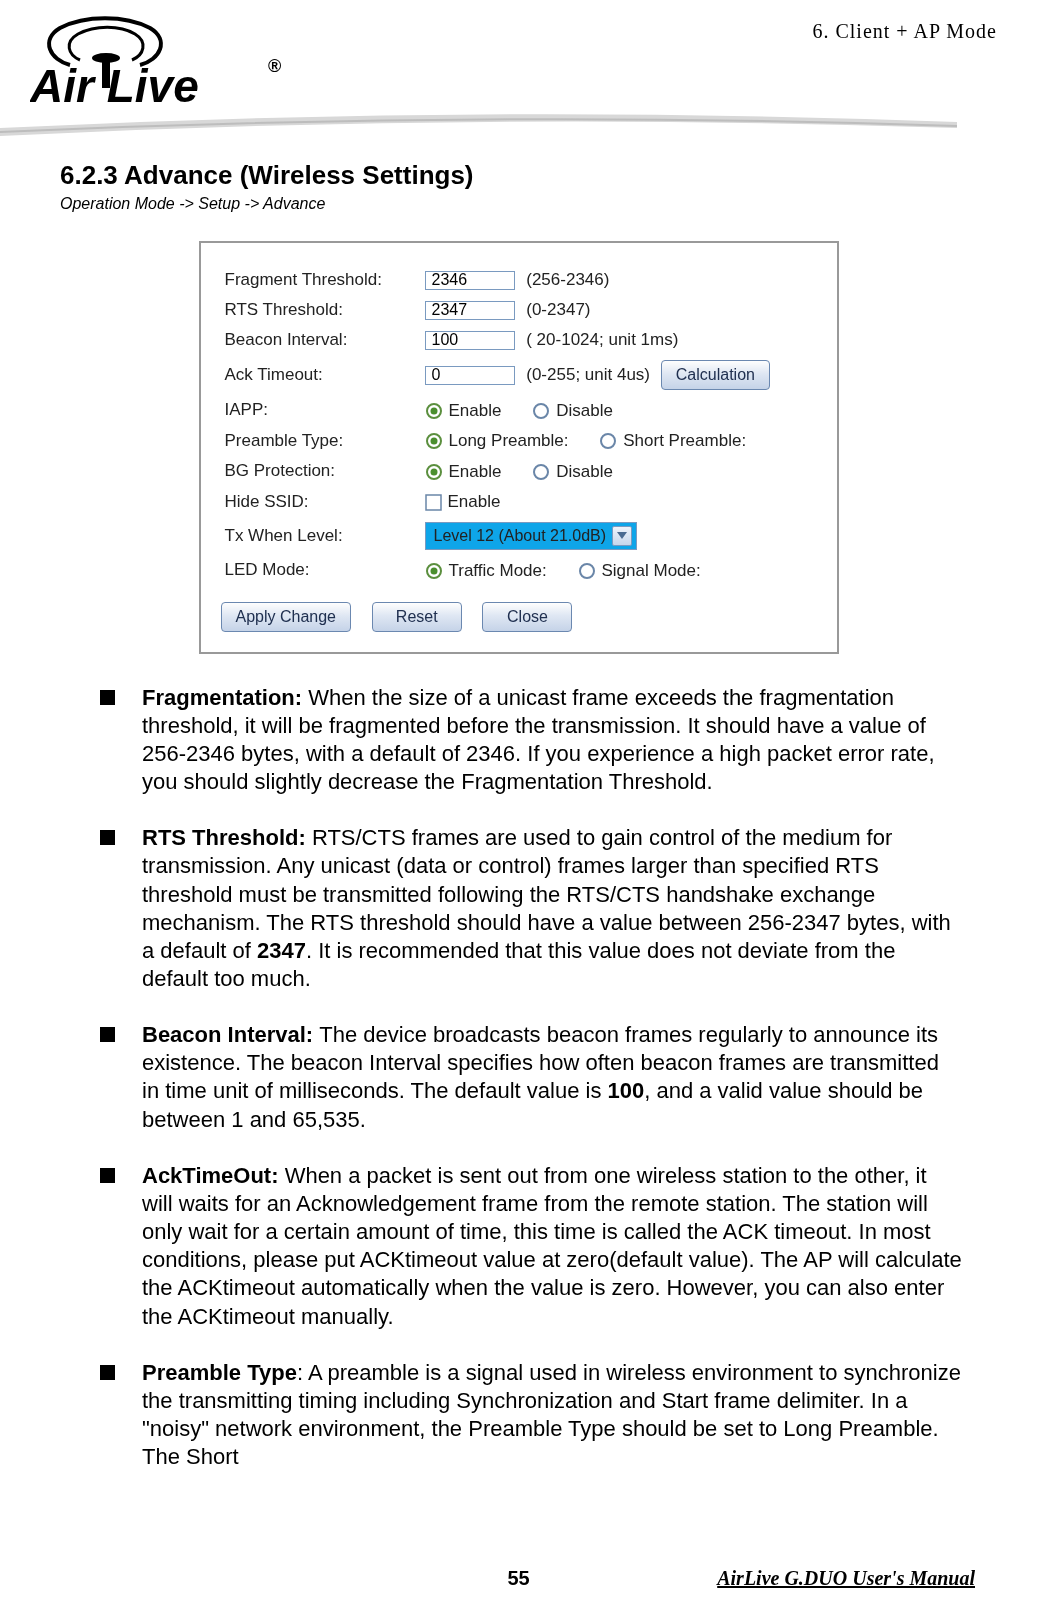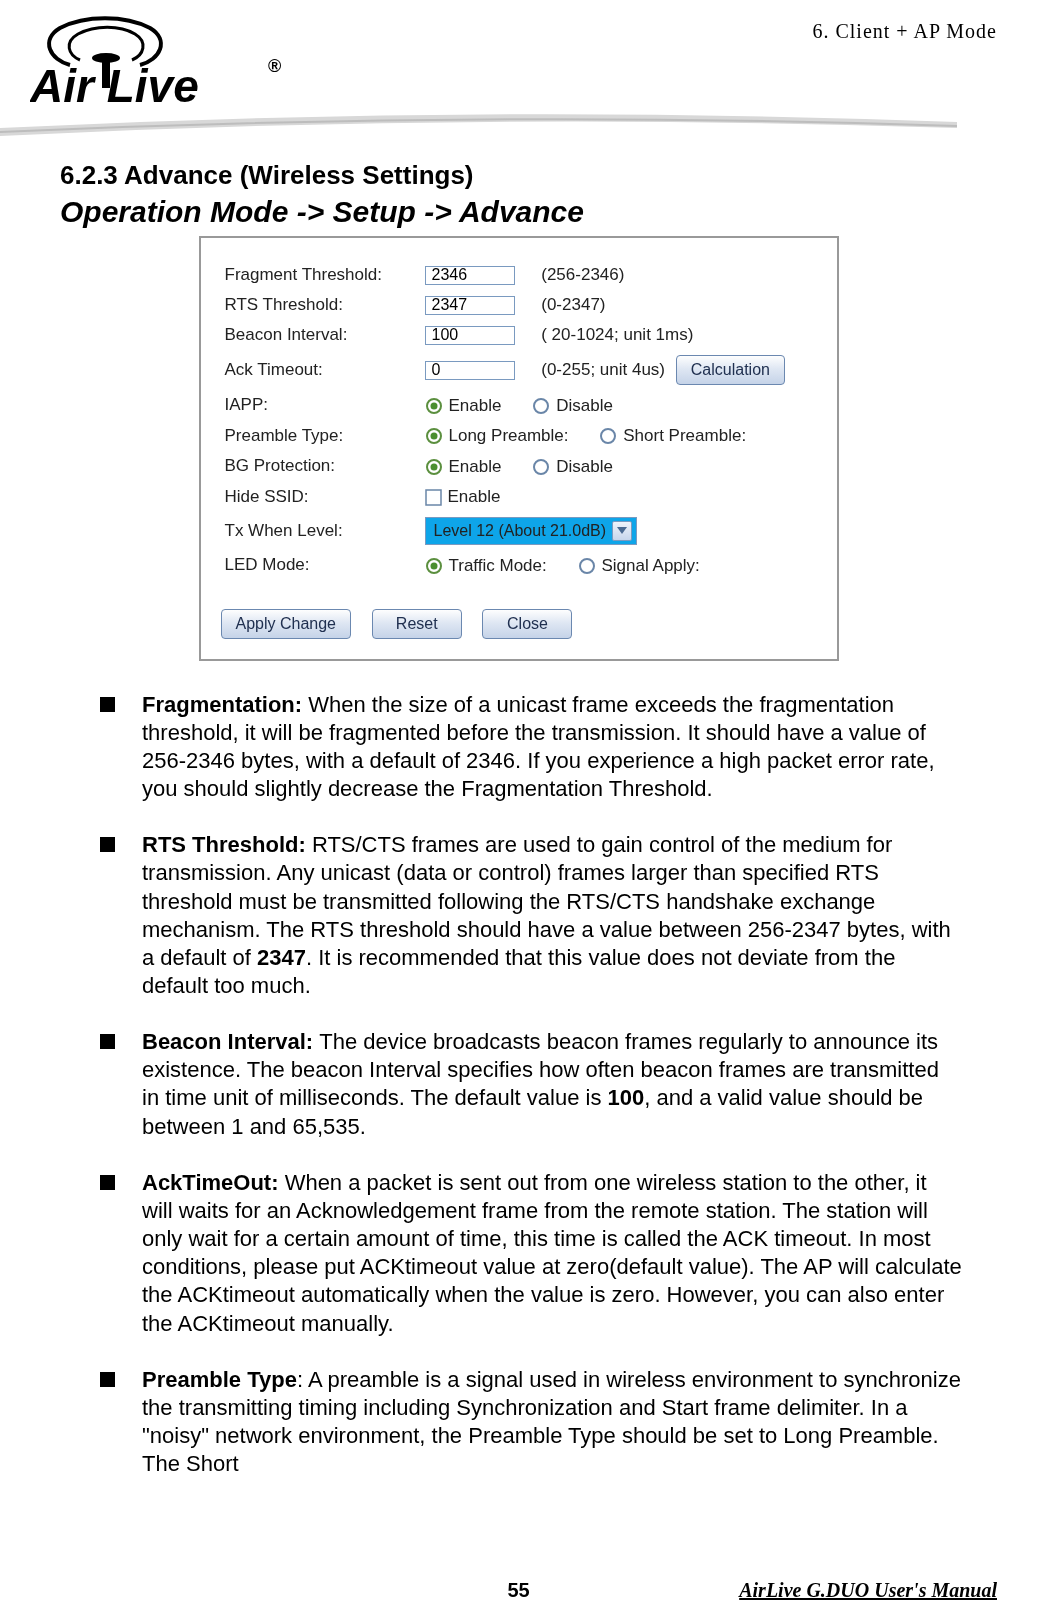--- a/index.html
+++ b/index.html
@@ -40,24 +40,24 @@
     left: 0;
     right: 0;
     height: 30px;
   }
   .section-heading {
     font-size: 26px;
     font-weight: bold;
     margin: 30px 0 4px 20px;
   }
   .breadcrumb {
-    font-size: 30px;
+    font-size: 16px;
     font-style: italic;
-    font-weight: bold;
-    margin: 0 0 7px 20px;
+    font-weight: normal;
+    margin: 0 0 28px 20px;
   }
   .settings-panel {
     width: 640px;
     margin: 0 auto 30px auto;
     border: 2px solid #999;
     padding: 22px 20px 20px 20px;
     font-family: Tahoma, Arial, sans-serif;
     font-size: 17px;
     color: #222;
   }
@@ -66,35 +66,35 @@
   .settings-panel td.label { width: 200px; white-space: nowrap; }
   .txt-input {
     width: 90px;
     height: 19px;
     border: 1px solid #7a9ac0;
     background: #fff;
     padding: 0 6px;
     font-family: Tahoma, Arial, sans-serif;
     font-size: 16px;
   }
-  .hint { margin-left: 22px; }
+  .hint { margin-left: 7px; }
   .btn {
     display: inline-block;
     min-width: 90px;
     height: 30px;
     border: 1px solid #6b88b0;
     border-radius: 4px;
     background: linear-gradient(#fefefe, #dfe7f3 45%, #c5d3e8);
     font-family: Tahoma, Arial, sans-serif;
     font-size: 16px;
     color: #203050;
     padding: 0 14px;
     cursor: pointer;
   }
-  .btn-row { margin-top: 28px; }
+  .btn-row { margin-top: 16px; }
   .btn-row .btn { margin-right: 16px; }
   .radio-dot, .radio-empty, .checkbox-empty {
     display: inline-block;
     vertical-align: middle;
     margin-right: 6px;
   }
   .radio-dot svg, .radio-empty svg, .checkbox-empty svg { display: block; }
   .rlabel { margin-right: 26px; vertical-align: middle; }
   .dropdown {
     display: inline-flex;
@@ -120,23 +120,23 @@
   }
   .bullets .item { margin-bottom: 28px; position: relative; padding-left: 42px; }
   .bullets .item .sq {
     position: absolute; left: 0; top: 6px;
     width: 15px; height: 15px; background: #000;
   }
   .bullets .item .title { font-weight: bold; }
   .bold-inline { font-weight: bold; }
   .footer {
     position: absolute;
-    bottom: 16px;
+    bottom: 28px;
     left: 0; right: 0;
-    padding: 0 40px;
+    padding: 0 62px;
     display: flex;
     justify-content: space-between;
     align-items: baseline;
   }
   .footer .pagenum {
     font-weight: bold;
     font-size: 20px;
     margin: 0 auto;
     position: absolute;
     left: 50%;
@@ -287,21 +287,21 @@
           <span class="radio-dot">
             <svg width="18" height="18">
                   <circle cx="9" cy="9" r="7" fill="#fff" stroke="#5b8f3e" stroke-width="2"></circle>
                   <circle cx="9" cy="9" r="3.5" fill="#4b8f2f"></circle>
                 </svg>
           </span><span class="rlabel">Traffic Mode:</span>
           <span class="radio-empty">
             <svg width="18" height="18">
                   <circle cx="9" cy="9" r="7" fill="#fff" stroke="#6a86a8" stroke-width="2"></circle>
                 </svg>
-          </span><span class="rlabel">Signal Apply:</span>
+          </span><span class="rlabel">Signal Mode:</span>
         </td>
       </tr>
     </tbody>
       </table>
     <div class="btn-row">
       <button class="btn">Apply Change</button>
       <button class="btn">Reset</button>
       <button class="btn">Close</button>
     </div>
   </div>

